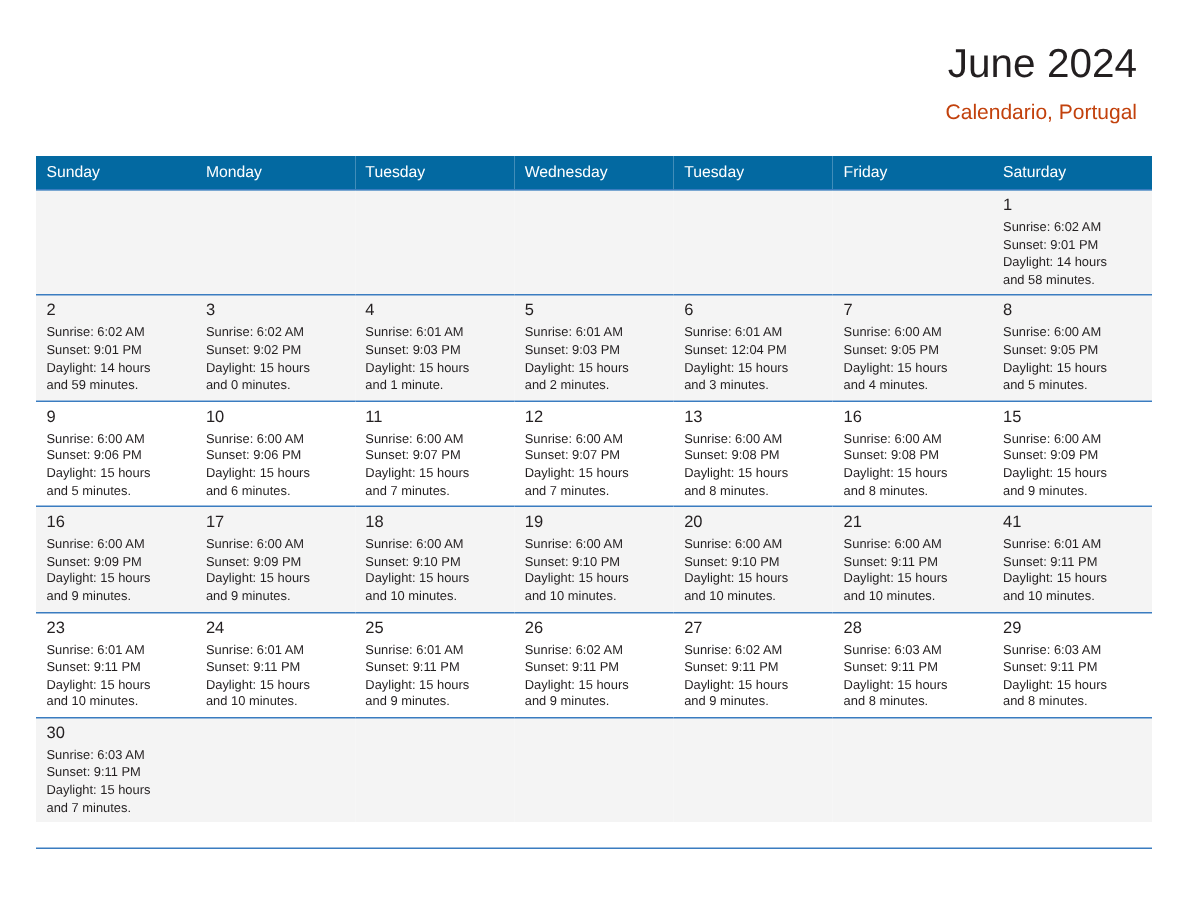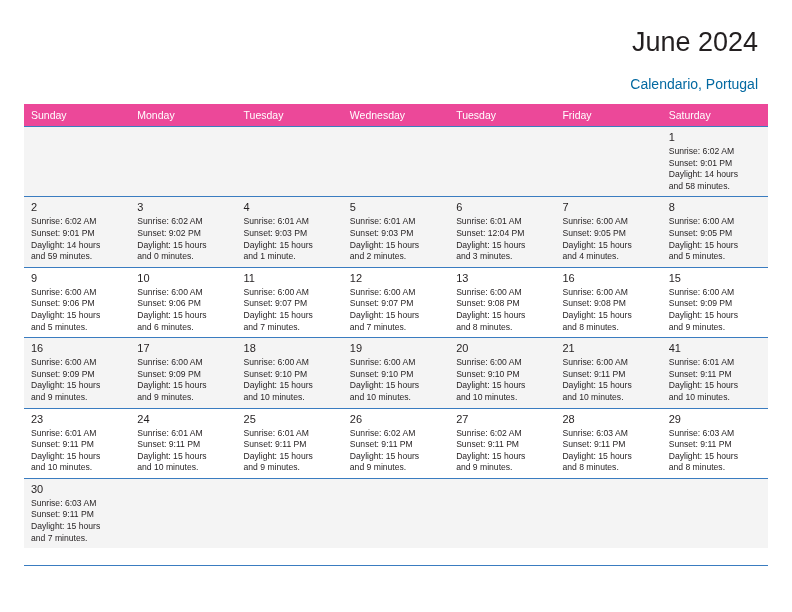--- a/index.html
+++ b/index.html
@@ -79,37 +79,37 @@
     text-align: right;
   }
   .cal-title {
     font-size: 27px;
     color: #231f20;
     line-height: 36px;
     white-space: nowrap;
   }
   .cal-subtitle {
     font-size: 14px;
-    color: #0369a1;
+    color: #c2410c;
     line-height: 22px;
-    margin-top: 13px;
+    margin-top: 3px;
     white-space: nowrap;
   }
 
   
   .calendar {
     position: absolute;
     left: 24px;
     top: 104px;
     width: 744px;
     border-collapse: collapse;
     table-layout: fixed;
   }
   .calendar th {
-    background: #ec4899;
+    background: #0369a1;
     color: #ffffff;
     font-size: 10.5px;
     font-weight: normal;
     text-align: left;
     padding: 5px 0 5px 7px;
     height: 12px;
     border: none;
   }
   .calendar td {
     vertical-align: top;

